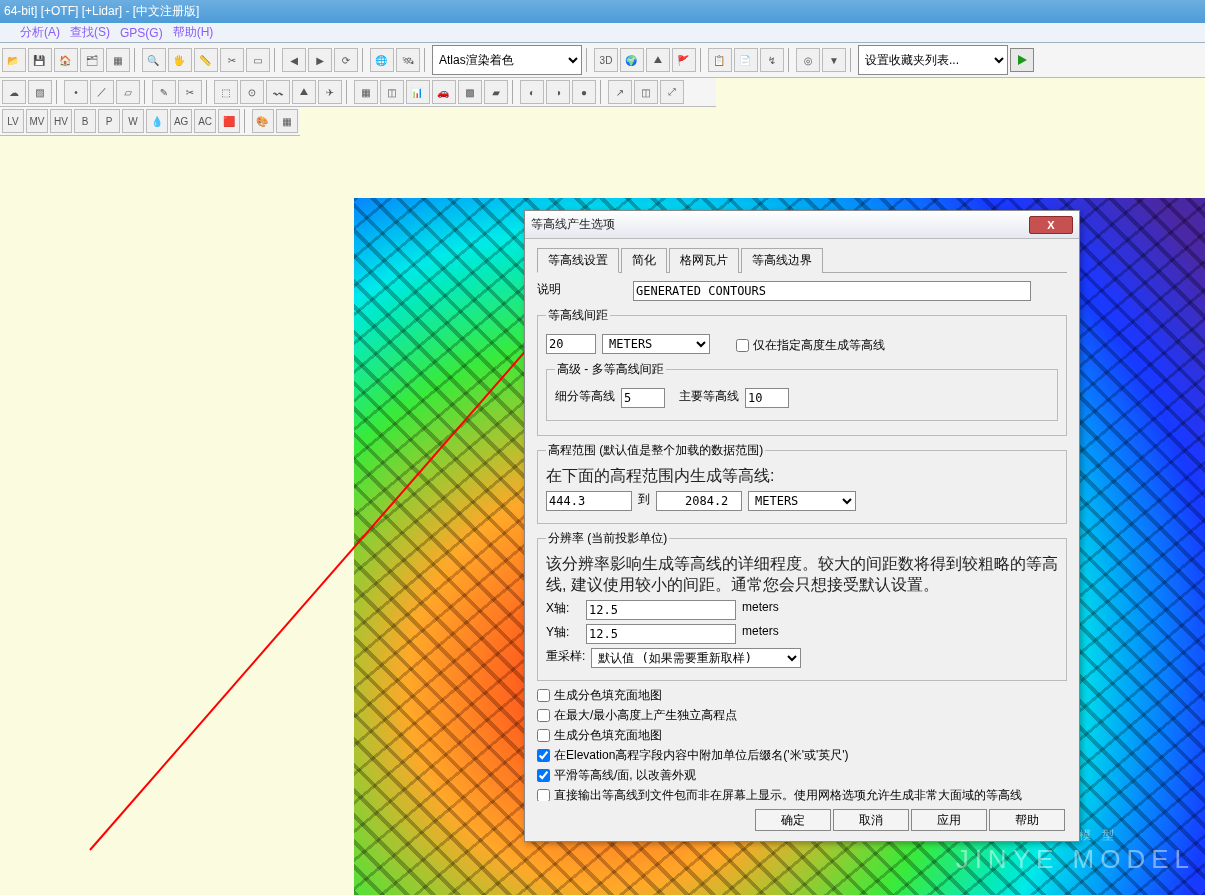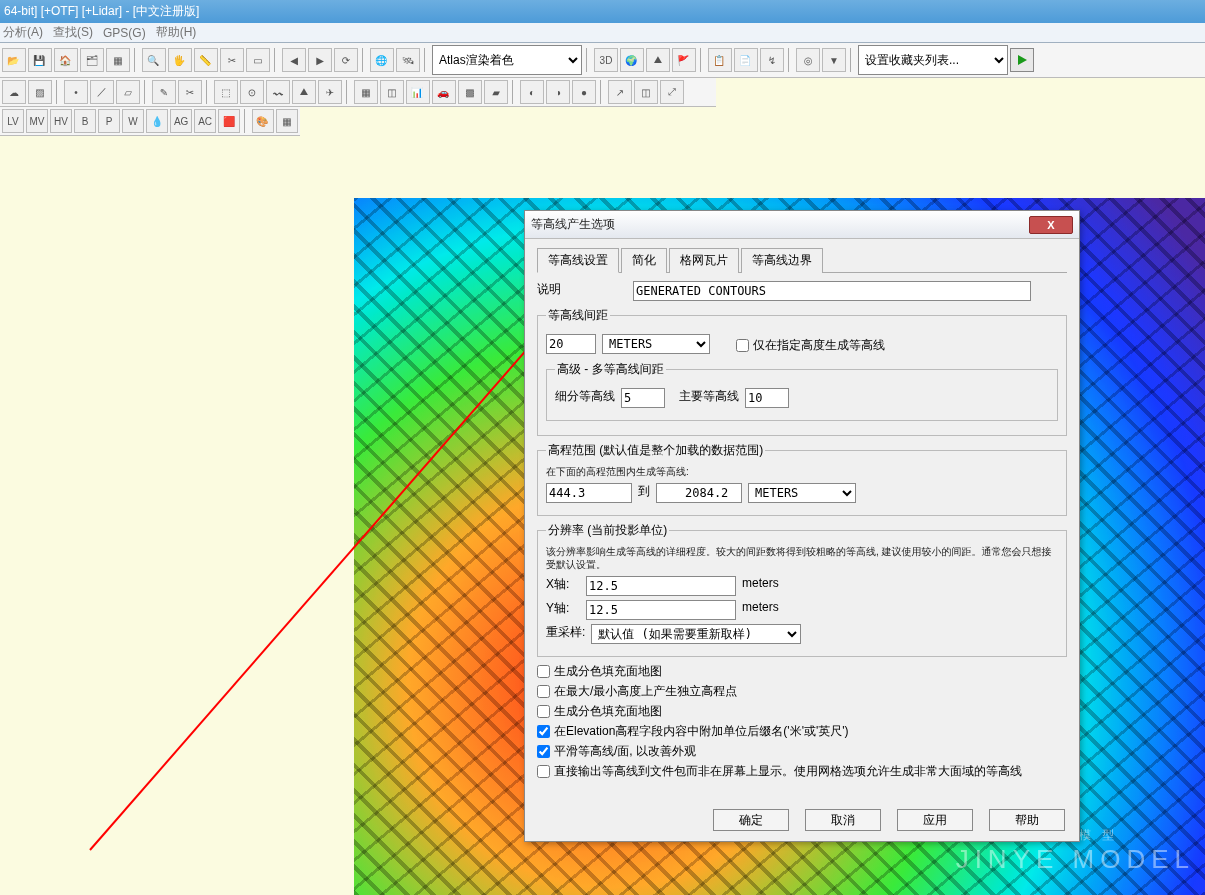--- a/index.html
+++ b/index.html
@@ -1,18 +1,18 @@
 <!DOCTYPE html>
 <html><head>
 <meta charset="utf-8">
 <style>
 * { box-sizing: border-box; margin: 0; padding: 0; font-family: "Microsoft YaHei", "SimSun", sans-serif; font-size: 12px; }
 body { width: 1205px; height: 895px; overflow: hidden; background: #fbfbe0; position: relative; }
 .titlebar { height: 23px; background: linear-gradient(#6caee0,#4d9bd8); color: #fff; line-height: 23px; padding-left: 4px; font-size: 12px; overflow: hidden; }
-.menubar { height: 20px; background: #eef3f9; border-bottom: 1px solid #a0b0c0; display: flex; align-items: center; gap: 10px; padding-left: 3px; color: #737373; }
+.menubar { height: 20px; background: #eef3f9; border-bottom: 1px solid #a0b0c0; display: flex; align-items: center; gap: 10px; padding-left: 20px; color: #8b5cf6; }
 .menubar span { cursor: default; }
 .toolbar { background: #f5f5f5; border-bottom: 1px solid #bbb; display: flex; align-items: center; gap: 2px; padding: 2px; }
 .tbtn { width: 24px; height: 24px; border: 1px solid #bbb; background: #f0f0f0; display: flex; align-items: center; justify-content: center; font-size: 10px; color: #555; }
 .tsep { width: 4px; height: 24px; border-left: 1px solid #aaa; margin: 0 2px; }
 .combo { height: 30px; border: 1px solid #888; background: #fff; font-size: 12px; padding: 0 2px; }
 .playbtn { width: 24px; height: 24px; border: 1px solid #888; background: #e8e8e8; display: flex; align-items: center; justify-content: center; }
 .playbtn svg { display: block; }
 .toolbar-row3 { width: 716px; }
 .toolbar-row4 { width: 300px; }
 .canvas-area { position: absolute; left: 0; top: 150px; right: 0; bottom: 0; background: #fbfbe0; }
@@ -39,23 +39,23 @@
 .tab { padding: 3px 10px; border: 1px solid #aaa; border-bottom: none; margin-right: 2px; background: #f0f0f0; position: relative; top: 1px; font-size: 12px; }
 .tab.active { background: #f0f0f0; border-bottom: 1px solid #f0f0f0; }
 .row { display: flex; align-items: flex-start; margin: 4px 0; gap: 6px; }
 .row label { font-size: 12px; }
 .text-in { border: 1px solid #888; background: #fff; height: 20px; padding: 0 2px; font-size: 12px; font-family: "SimSun", monospace; }
 .sel { border: 1px solid #888; background: #fff; height: 20px; font-size: 12px; font-family: "SimSun", monospace; padding: 0 2px; }
 fieldset { border: 1px solid #bbb; margin: 6px 0; padding: 6px 8px 8px 8px; }
 legend { font-size: 12px; padding: 0 2px; }
 .chk { display: flex; align-items: center; gap: 4px; margin: 3px 0; font-size: 12px; }
 .chk input { width: 13px; height: 13px; }
-.dlg-buttons { display: flex; justify-content: flex-end; gap: 16px; padding: 8px 14px 10px 3px; }
+.dlg-buttons { display: flex; justify-content: flex-end; gap: 2px; padding: 8px 14px 10px 3px; }
 .dlg-btn { width: 76px; height: 22px; border: 1px solid #888; background: #f4f4f4; font-size: 12px; }
-.small-note { font-size: 10px; color: #222; line-height: 1.35; }
+.small-note { font-size: 16px; color: #222; line-height: 1.35; }
 .watermark { position: absolute; right: 10px; bottom: 20px; font-size: 40px; font-weight: 400; color: rgba(255,255,255,0.5); letter-spacing: 4px; text-align: center; pointer-events: none; }
 .watermark .sub { font-size: 26px; letter-spacing: 6px; color: rgba(255,255,255,0.45); }
 </style>
 </head>
 <body>
 
 <div class="titlebar">
   <span>64-bit] [+OTF] [+Lidar] - [中文注册版]</span>
 </div>
 

